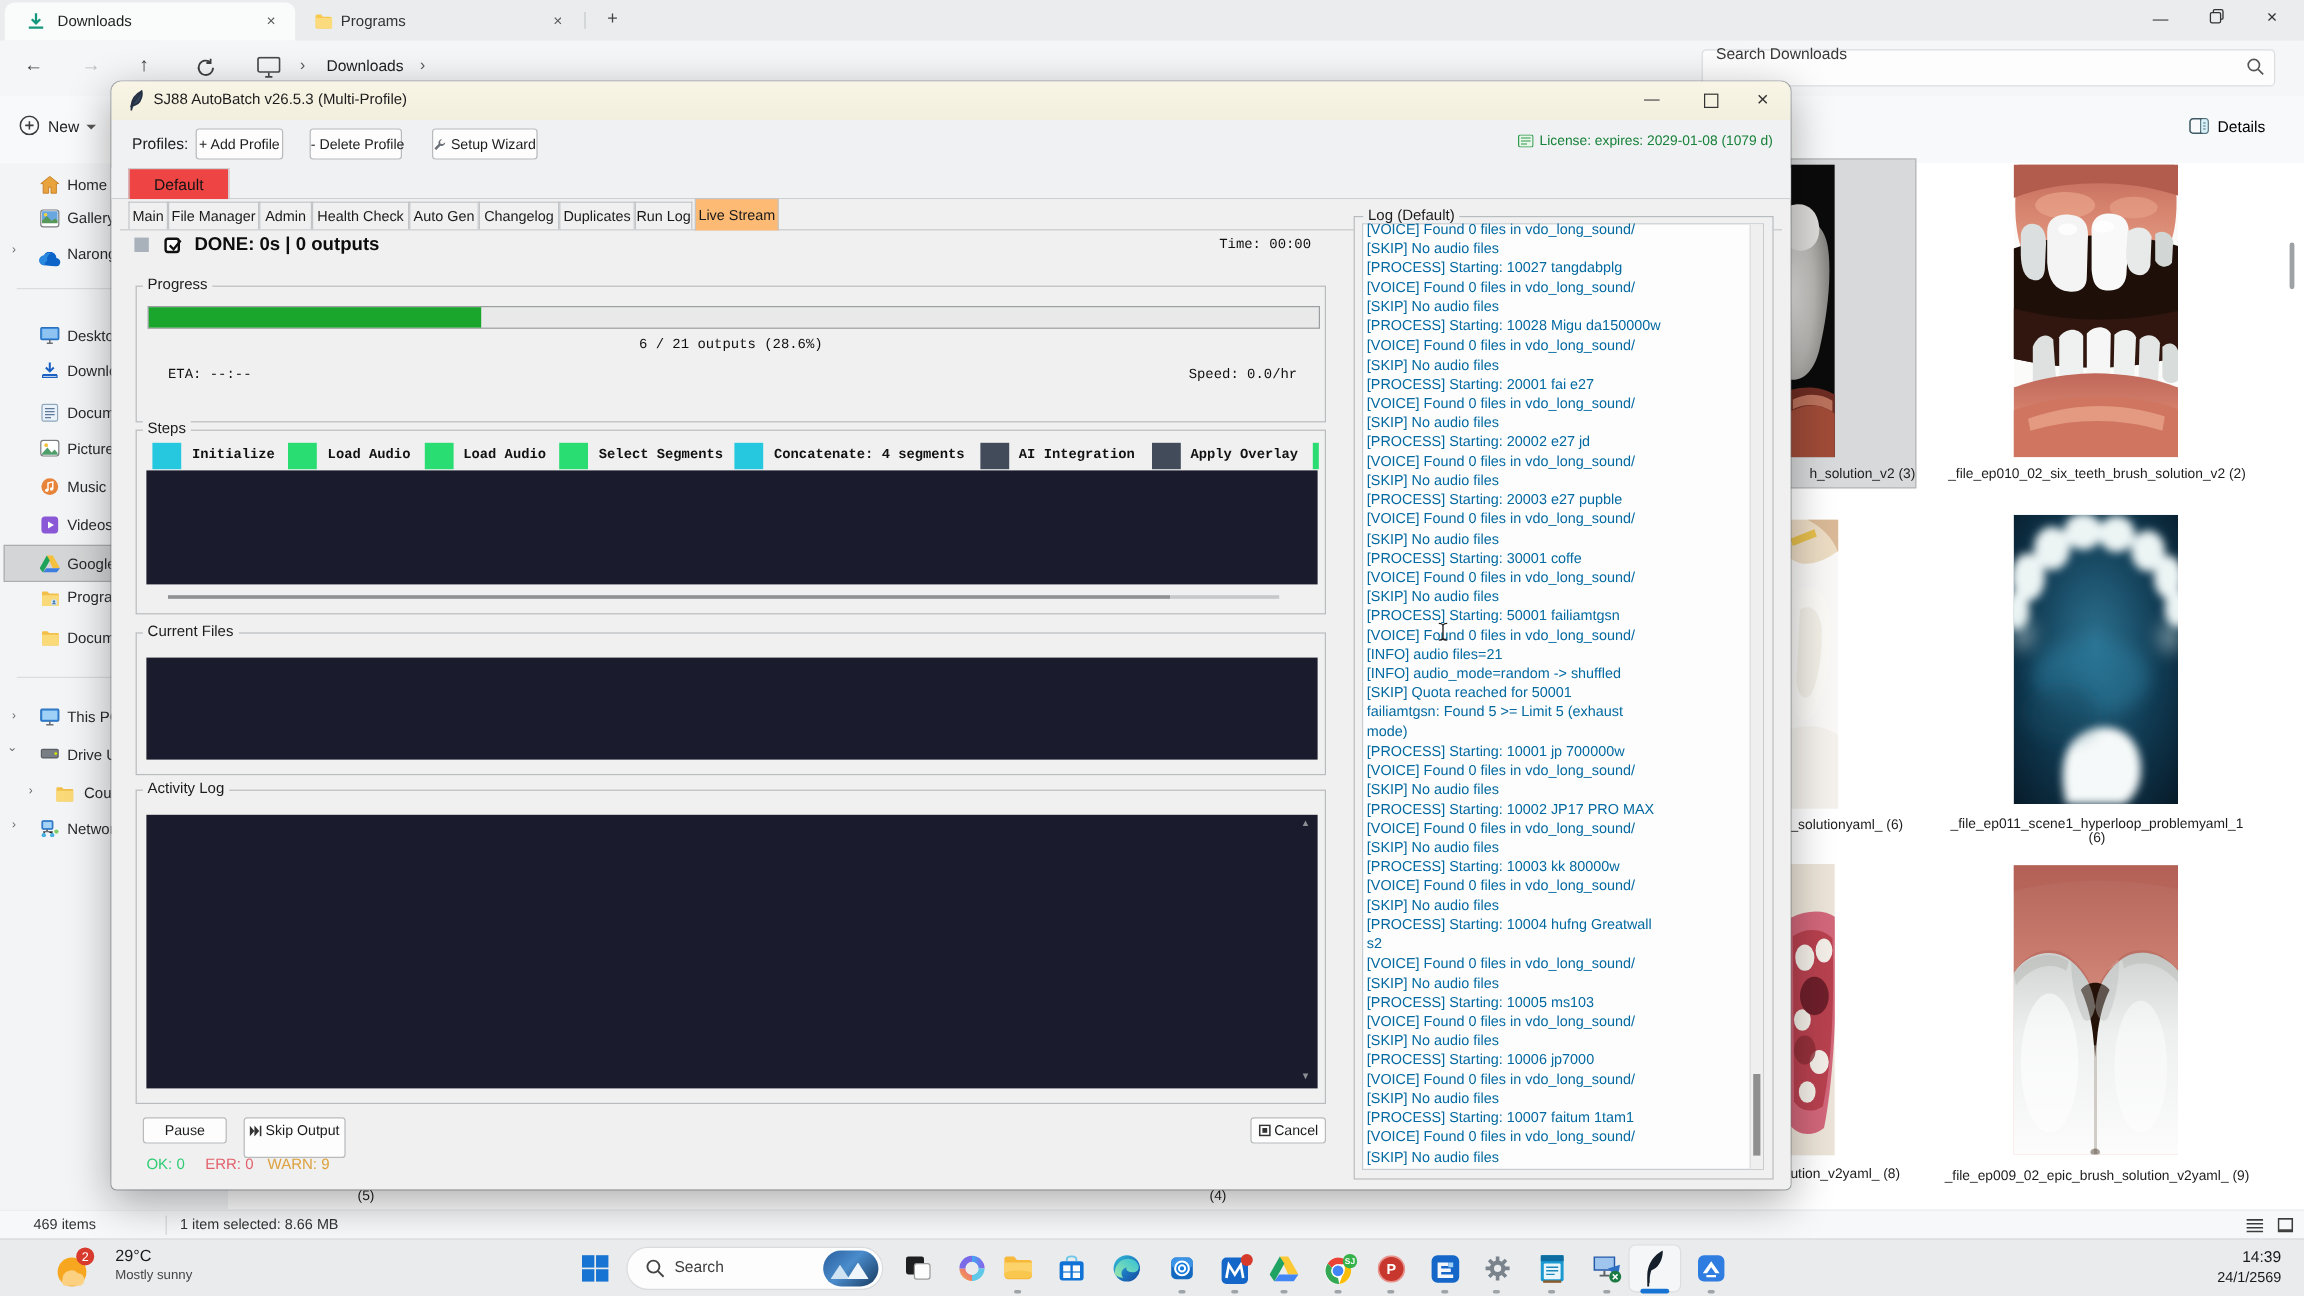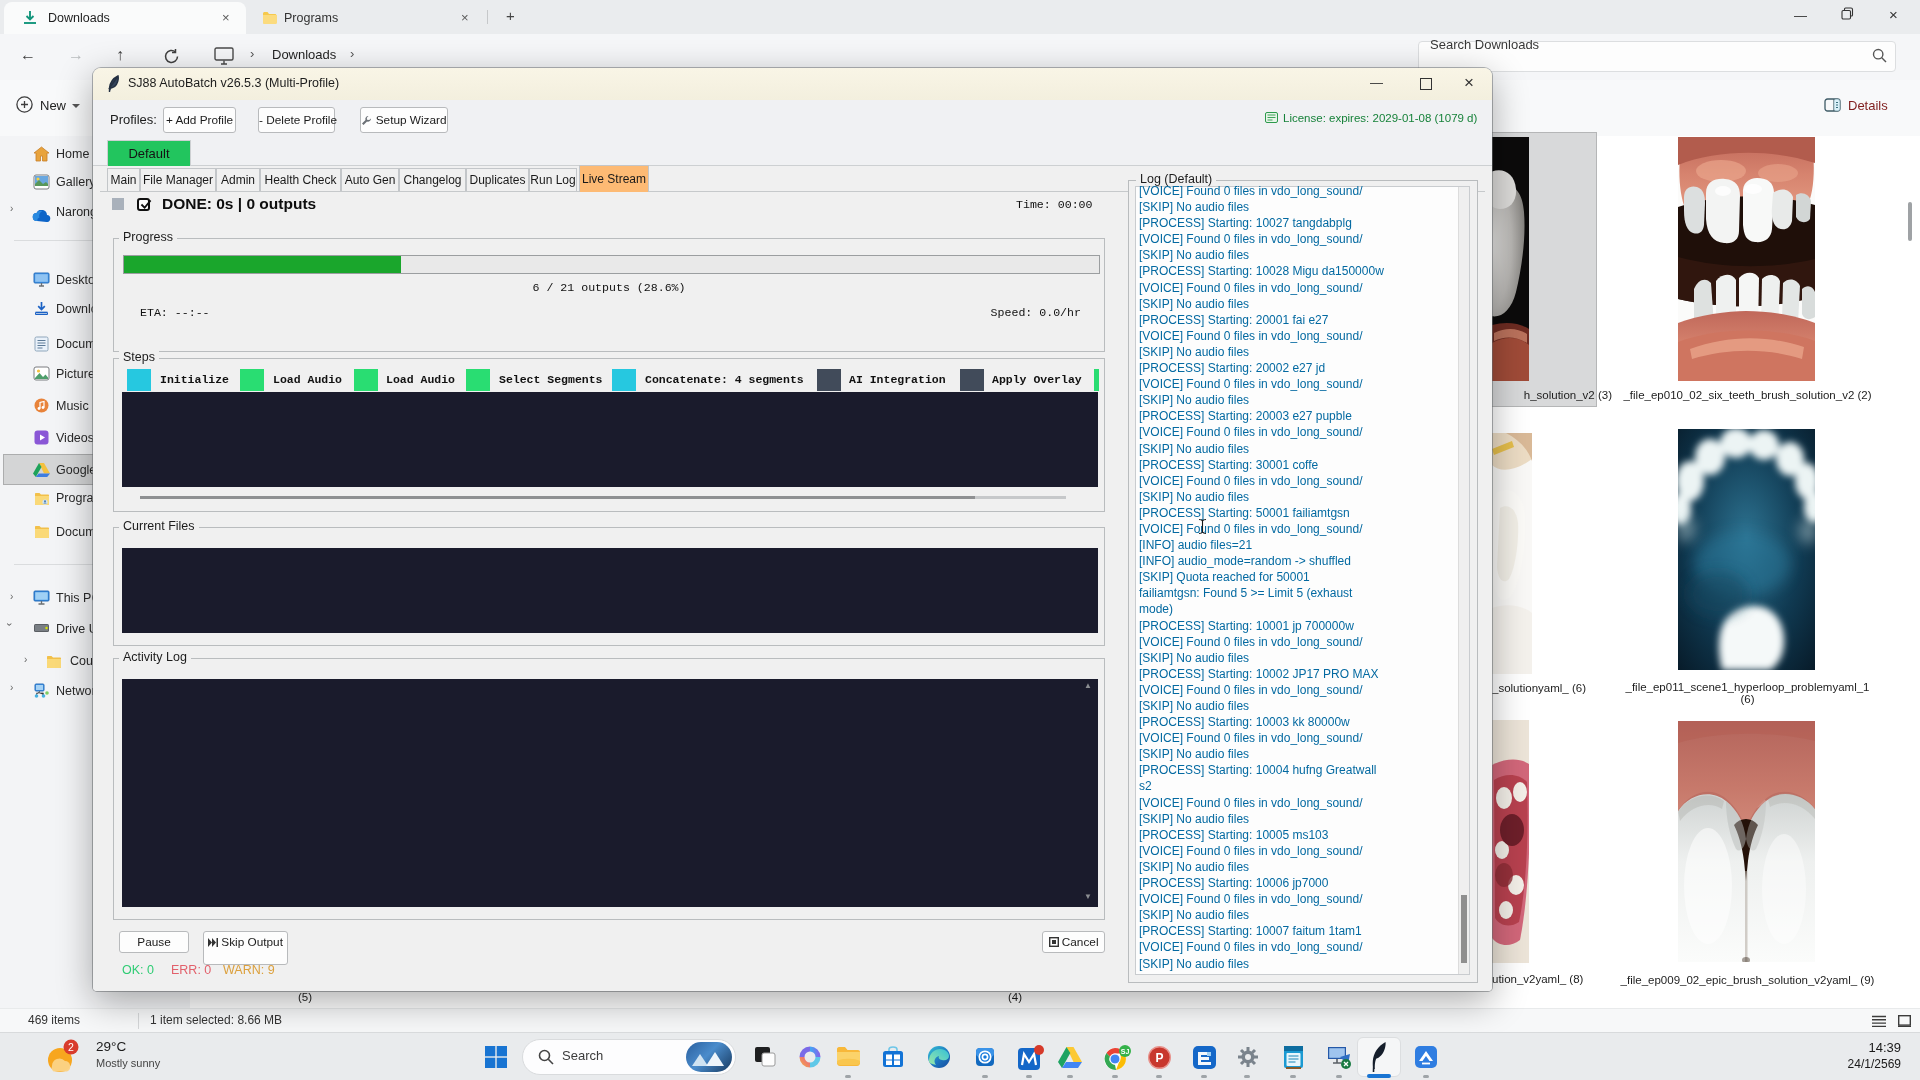--- a/index.html
+++ b/index.html
@@ -85,21 +85,21 @@
       <path d="M8.5 5v7M5 8.5h7" stroke="#3d3d3d" stroke-width="1.3"></path>
     </svg>
   <span class="abs" style="left:40px;top:18px;font-size:13px;color:#222">New</span>
   <div class="abs" style="left:72px;top:24px;width:0;height:0;border-left:4px solid transparent;border-right:4px solid transparent;border-top:4.5px solid #555"></div>
   <svg class="abs" style="left:1824px;top:98px;top:18px" width="17" height="14" viewBox="0 0 17 14">
       <rect x="1" y="1" width="15" height="12" rx="2.5" stroke="#3e5b66" stroke-width="1.3" fill="none"></rect>
       <path d="M10 1v12" stroke="#3e5b66" stroke-width="1.2"></path>
       <rect x="10" y="1" width="6" height="12" rx="2" fill="#cfeef8" opacity=".7"></rect>
       <path d="M12 4.5h2M12 7h2M12 9.5h2" stroke="#39707e" stroke-width="1"></path>
     </svg>
-  <span class="abs" style="left:1848px;top:18px;font-size:13px;color:#7f1d1d">Details</span>
+  <span class="abs" style="left:1848px;top:18px;font-size:13px;color:#000000">Details</span>
 </div>
 <div id="sidebar" class="abs">
 
   <svg class="abs" style="left:33px;top:10px" width="17" height="16" viewBox="0 0 17 16">
       <path d="M8.5 1L1 7h2v8h4.5v-5h2v5H14V7h2z" fill="#e8a33d" stroke="#c77f28" stroke-width=".8"></path>
     </svg>
   <span class="abs sit" style="top:11px">Home</span>
 
   <svg class="abs" style="left:33px;top:38px" width="17" height="16" viewBox="0 0 17 16">
       <rect x="1" y="1" width="15" height="14" rx="2" fill="#fff" stroke="#7a7d80"></rect>
@@ -366,21 +366,21 @@
     <ellipse cx="68" cy="239" rx="4" ry="3" fill="#3a2a1c" opacity=".45"></ellipse>
 
     <ellipse cx="30" cy="165" rx="24" ry="58" fill="#fff" opacity=".55"></ellipse>
     <ellipse cx="106" cy="168" rx="22" ry="55" fill="#fff" opacity=".45"></ellipse>
     <path d="M48 80 C60 90 66 102 68 118 C66 128 62 132 58 128 C52 116 48 98 48 80z" fill="#b8bcb9" opacity=".5"></path>
     <path d="M88 80 C76 90 70 102 68 118 C70 128 74 132 78 128 C84 116 88 98 88 80z" fill="#b8bcb9" opacity=".4"></path>
     <path d="M0 90 C12 74 32 70 46 80 L44 88 C32 80 14 84 2 100z" fill="#a8a8a2" opacity=".35"></path>
     <path d="M90 78 C104 68 124 72 137 88 L137 98 C124 82 106 78 92 86z" fill="#a8a8a2" opacity=".3"></path>
   </svg>
 
-  <div class="abs thumblabel" style="left:1302px;top:253px;width:120px;text-align:right">h_solution_v2 (3)</div>
+  <div class="abs thumblabel" style="left:1302px;top:253px;width:120px;text-align:center">h_solution_v2 (3)</div>
   <div class="abs thumblabel" style="left:1420px;top:253px;width:275px">_file_ep010_02_six_teeth_brush_solution_v2 (2)</div>
   <div class="abs thumblabel" style="left:1302px;top:546px;width:120px;text-align:left">_solutionyaml_ (6)</div>
   <div class="abs thumblabel" style="left:1420px;top:545px;width:275px">_file_ep011_scene1_hyperloop_problemyaml_1<br>(6)</div>
   <div class="abs thumblabel" style="left:1302px;top:837px;width:120px;text-align:left">ution_v2yaml_ (8)</div>
   <div class="abs thumblabel" style="left:1420px;top:838px;width:275px">_file_ep009_02_epic_brush_solution_v2yaml_ (9)</div>
   <div class="abs thumblabel" style="left:80px;top:855px;width:70px">(5)</div>
   <div class="abs thumblabel" style="left:790px;top:855px;width:70px">(4)</div>
 
   <div class="abs" style="left:1718px;top:66px;width:4px;height:39px;background:#9fa2a5;border-radius:2px"></div>
 </div>
@@ -593,21 +593,21 @@
   <div class="abs btn" style="left:267px;top:39px;width:88px;height:26px;line-height:25px"><svg style="vertical-align:-2px" width="11" height="11" viewBox="0 0 11 11">
         <path d="M7.5 1a3 3 0 0 0-3 4L1 8.5 2.5 10 6 6.5a3 3 0 0 0 4-3L8.2 5 6 4.8 5.8 2.8z" fill="#6b7076"></path>
       </svg> Setup Wizard</div>
   <svg class="abs" style="left:1172px;top:44px" width="13" height="11" viewBox="0 0 13 11">
       <rect x=".5" y=".5" width="12" height="10" rx="1.5" fill="#e8f5e9" stroke="#2c9a4b"></rect>
       <path d="M2.5 3h8M2.5 5.5h8M2.5 8h5" stroke="#2c9a4b" stroke-width=".9"></path>
     </svg>
   <span class="abs" style="left:1190px;top:44px;font-size:11.5px;color:#17823a;white-space:nowrap">License: expires: 2029-01-08 (1079 d)</span>
 
   <div class="abs" style="left:0;top:72px;width:1399px;height:26px;background:#f0f1f3;border-bottom:1px solid #cdd0d2"></div>
-  <div class="abs" style="left:14px;top:72px;width:84px;height:26px;background:#22c55e;border:1px solid #cdd0d2;border-bottom:none;font-size:13px;color:#141414;text-align:center;line-height:25px">Default</div>
+  <div class="abs" style="left:14px;top:72px;width:84px;height:26px;background:#ef4444;border:1px solid #cdd0d2;border-bottom:none;font-size:13px;color:#141414;text-align:center;line-height:25px">Default</div>
 
   <div class="abs" style="left:0;top:98px;width:1399px;height:825px;background:#f0f0f0;border-radius:0 0 4px 4px"></div>
 
   <div class="abs" style="left:7px;top:123px;width:1385px;height:1px;background:#c6c9cb"></div>
   <div class="abs ntab" style="left:14px;width:33px">Main</div>
   <div class="abs ntab" style="left:47px;width:76px">File Manager</div>
   <div class="abs ntab" style="left:123px;width:44px">Admin</div>
   <div class="abs ntab" style="left:167px;width:81px">Health Check</div>
   <div class="abs ntab" style="left:248px;width:58px">Auto Gen</div>
   <div class="abs ntab" style="left:306px;width:67px">Changelog</div>

